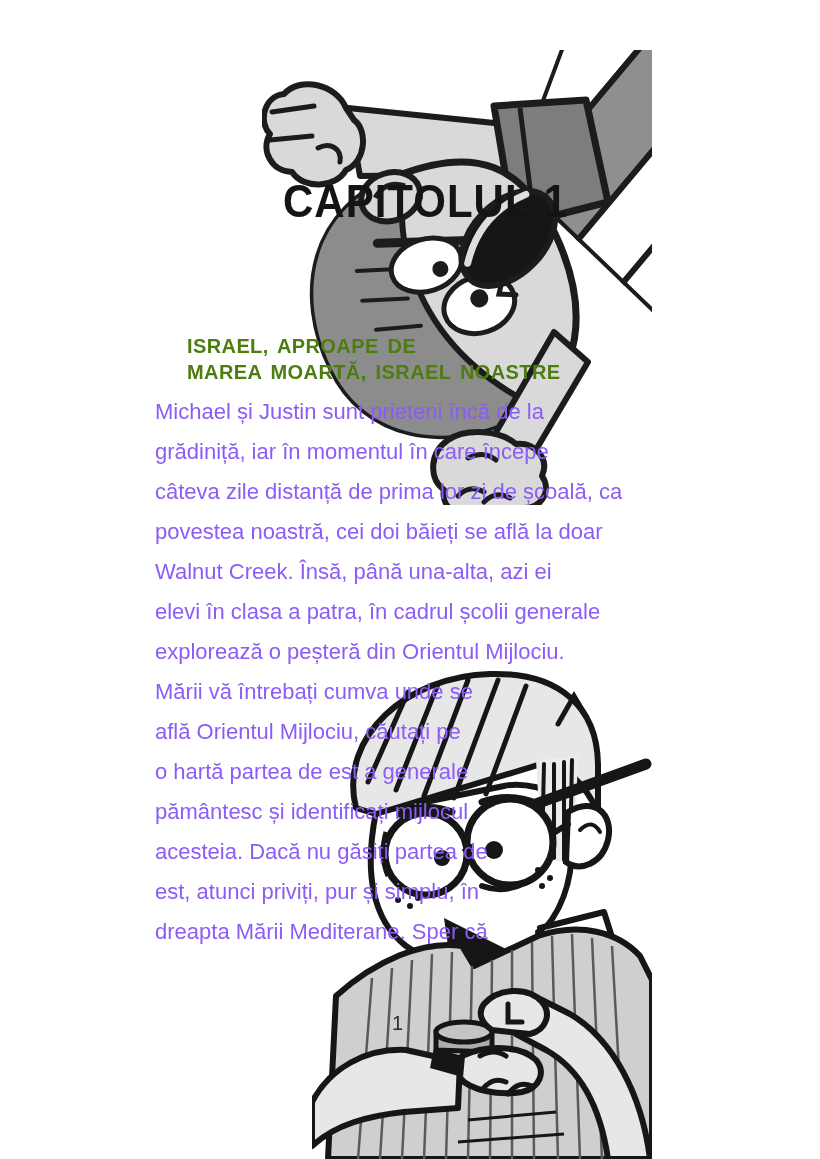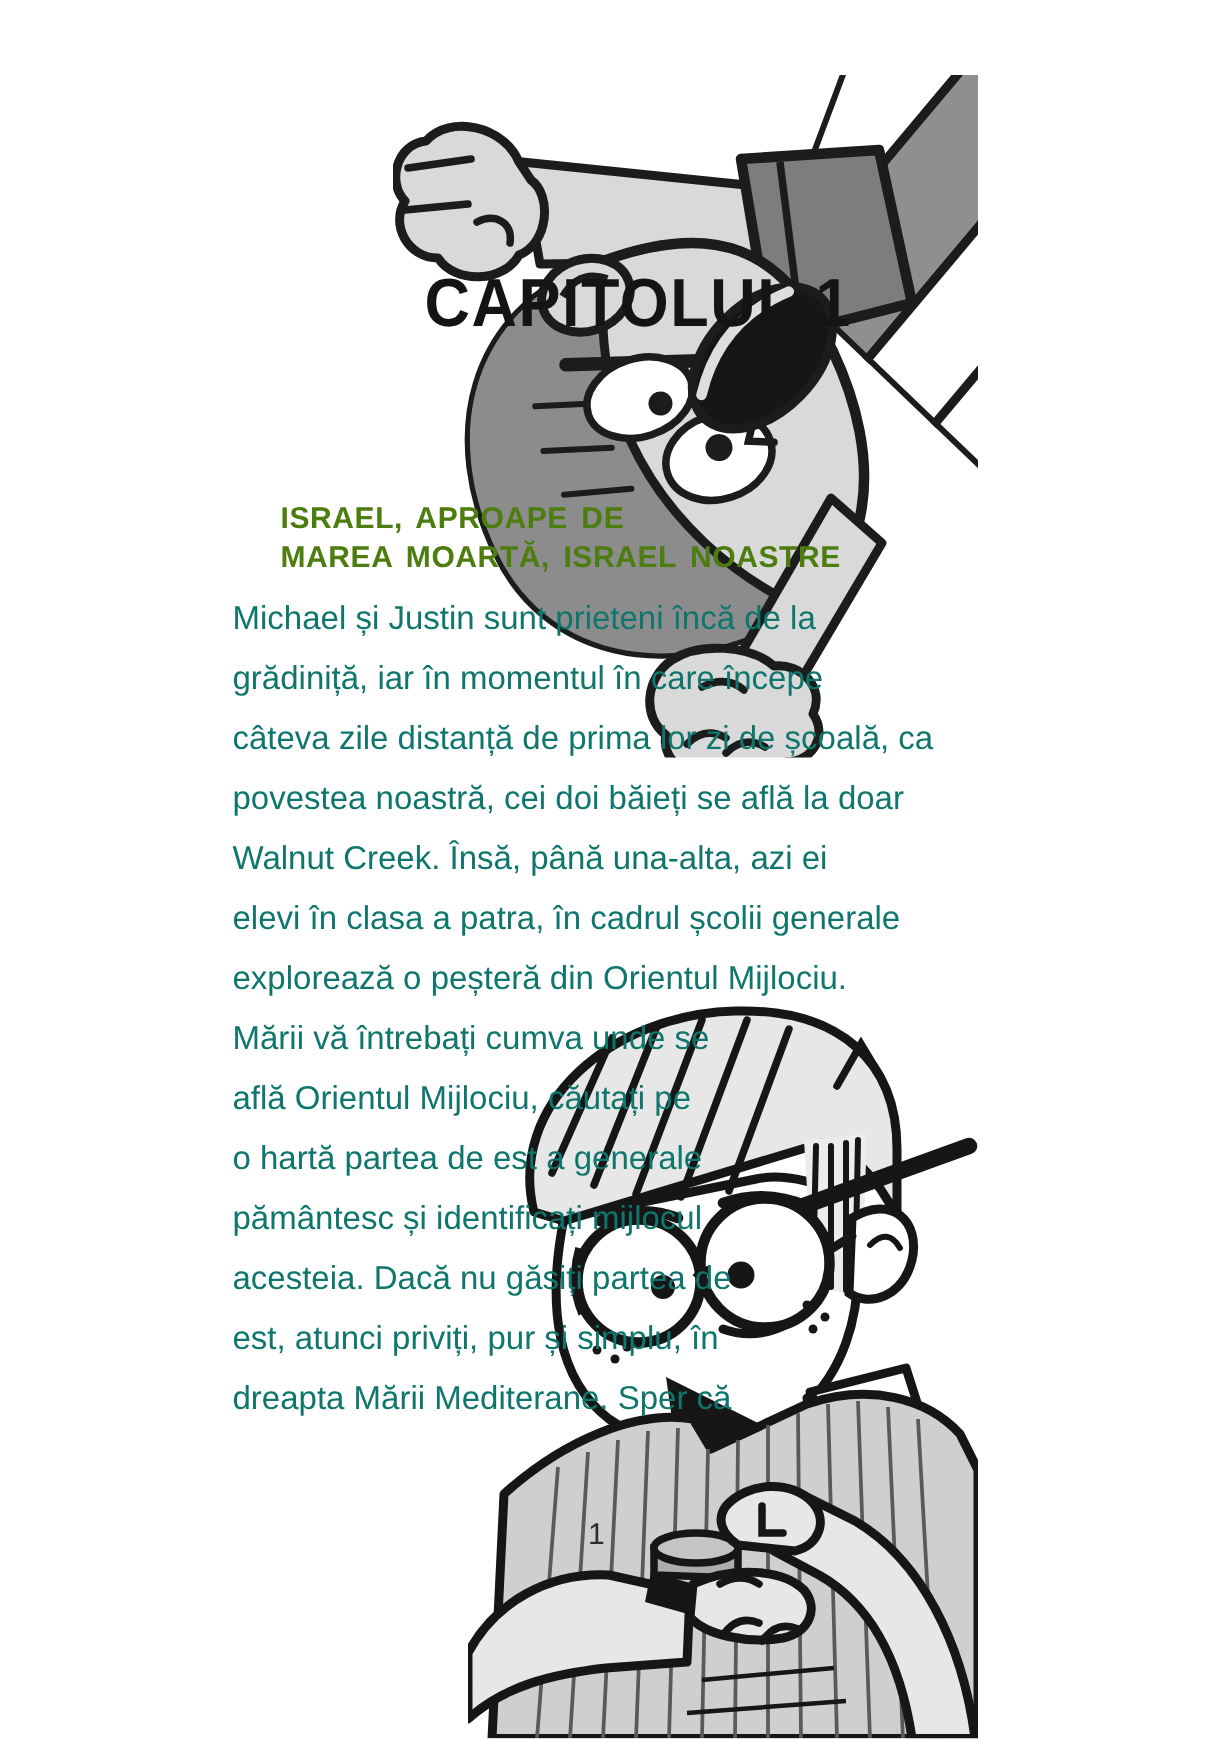--- a/index.html
+++ b/index.html
@@ -17,21 +17,21 @@
     color:#141414;margin:0;z-index:3;
     transform:scaleY(1.08);transform-origin:top left;
   }
   .section-heading{
     position:absolute;left:155px;top:333px;
     font-size:20px;font-weight:700;line-height:26px;
     letter-spacing:.4px;word-spacing:3px;color:#4d7c0f;z-index:3;margin-left:32px;
   }
   .body-text{
     position:absolute;left:155px;z-index:3;
-    font-size:22px;line-height:40px;color:#0f766e;
+    font-size:22px;line-height:40px;color:#8b5cf6;
   }
   .body-text.full{top:392px;width:510px;}
   .body-text.narrow{top:672px;width:360px;}
   .body-line{white-space:nowrap;}
   .page-number{
     position:absolute;left:155px;top:1012px;width:485px;
     text-align:center;font-size:20px;color:#2d2d2d;z-index:3;
   }
   .illus{position:absolute;z-index:1;}
   .illus-top{top:50px;right:0;width:390px;height:455px;}

